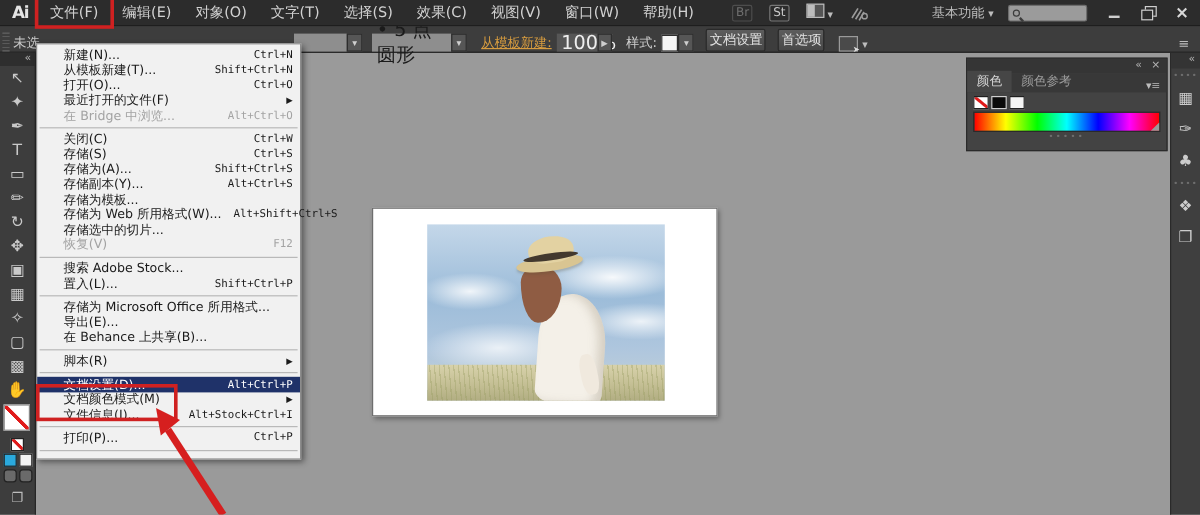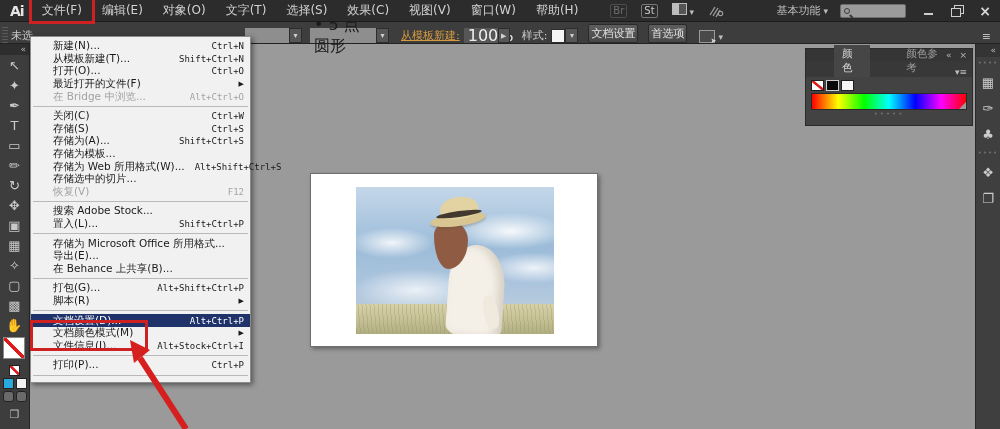--- a/index.html
+++ b/index.html
@@ -93,21 +93,21 @@
   .msep { height:1px; background:#b9b9b9; margin:3px 2px; }
 
   
   .redbox-docsetup { position:absolute; left:-1px; top:283px; width:118px; height:31px; border:3px solid #cf2121; z-index:60; pointer-events:none; }
   .red-arrow { position:absolute; left:108px; top:336px; z-index:60; }
 
   
   .colorpanel { position:absolute; left:805px; top:48px; width:168px; height:78px; background:#434343; border:1px solid #2a2a2a; z-index:8; }
   .cp-head { height:12px; background:#353535; display:flex; align-items:center; justify-content:flex-end; gap:8px; padding-right:5px; color:#b5b5b5; font-size:9px; }
   .cp-tabs { height:16px; background:#383838; display:flex; align-items:flex-end; color:#9c9c9c; font-size:10.5px; }
-  .cp-tab { padding:2px 8px;margin-left:28px; }
+  .cp-tab { padding:2px 8px; }
   .cp-tab.active { background:#464646; color:#d6d6d6; }
   .cp-menu { margin-left:auto; color:#bdbdbd; font-size:9px; padding-right:5px; }
   .cp-body { padding:3px 5px 0 5px; position:relative; }
   .swatches { display:flex; gap:2px; margin-bottom:2px; }
   .sw { width:13px; height:11px; border:1px solid #1f1f1f; }
   .sw-none { background:#fff; background-image:linear-gradient(to top right, transparent 40%, #e01a1a 46%, #e01a1a 58%, transparent 64%); }
   .sw-black { background:#0a0a0a; border-color:#cfcfcf; }
   .sw-white { background:#f5f5f5; }
   .spectrum { width:156px; height:17px; border:1px solid #2a2a2a;
     background:linear-gradient(90deg,#ff0000,#ffff00 17%,#00ff00 34%,#00ffff 50%,#0000ff 67%,#ff00ff 84%,#ff0000); position:relative; }
@@ -264,20 +264,24 @@
     </div>
   <div class="mi">
       <span>存储(S)</span>
       <span class="sc">Ctrl+S</span>
     </div>
   <div class="mi">
       <span>存储为(A)...</span>
       <span class="sc">Shift+Ctrl+S</span>
     </div>
   <div class="mi">
+      <span>存储副本(Y)...</span>
+      <span class="sc">Alt+Ctrl+S</span>
+    </div>
+  <div class="mi">
       <span>存储为模板...</span>
     </div>
   <div class="mi">
       <span>存储为 Web 所用格式(W)...</span>
       <span class="sc">Alt+Shift+Ctrl+S</span>
     </div>
   <div class="mi">
       <span>存储选中的切片...</span>
     </div>
   <div class="mi disabled">
@@ -296,24 +300,20 @@
   <div class="mi">
       <span>存储为 Microsoft Office 所用格式...</span>
     </div>
   <div class="mi">
       <span>导出(E)...</span>
     </div>
   <div class="mi">
       <span>在 Behance 上共享(B)...</span>
     </div>
   <div class="msep"></div>
-  <div class="mi">
-      <span>打包(G)...</span>
-      <span class="sc">Alt+Shift+Ctrl+P</span>
-    </div>
   <div class="mi">
       <span>脚本(R)</span>
       <span class="sub">▶</span>
     </div>
   <div class="msep"></div>
   <div class="mi hl">
       <span>文档设置(D)...</span>
       <span class="sc">Alt+Ctrl+P</span>
     </div>
   <div class="mi">

